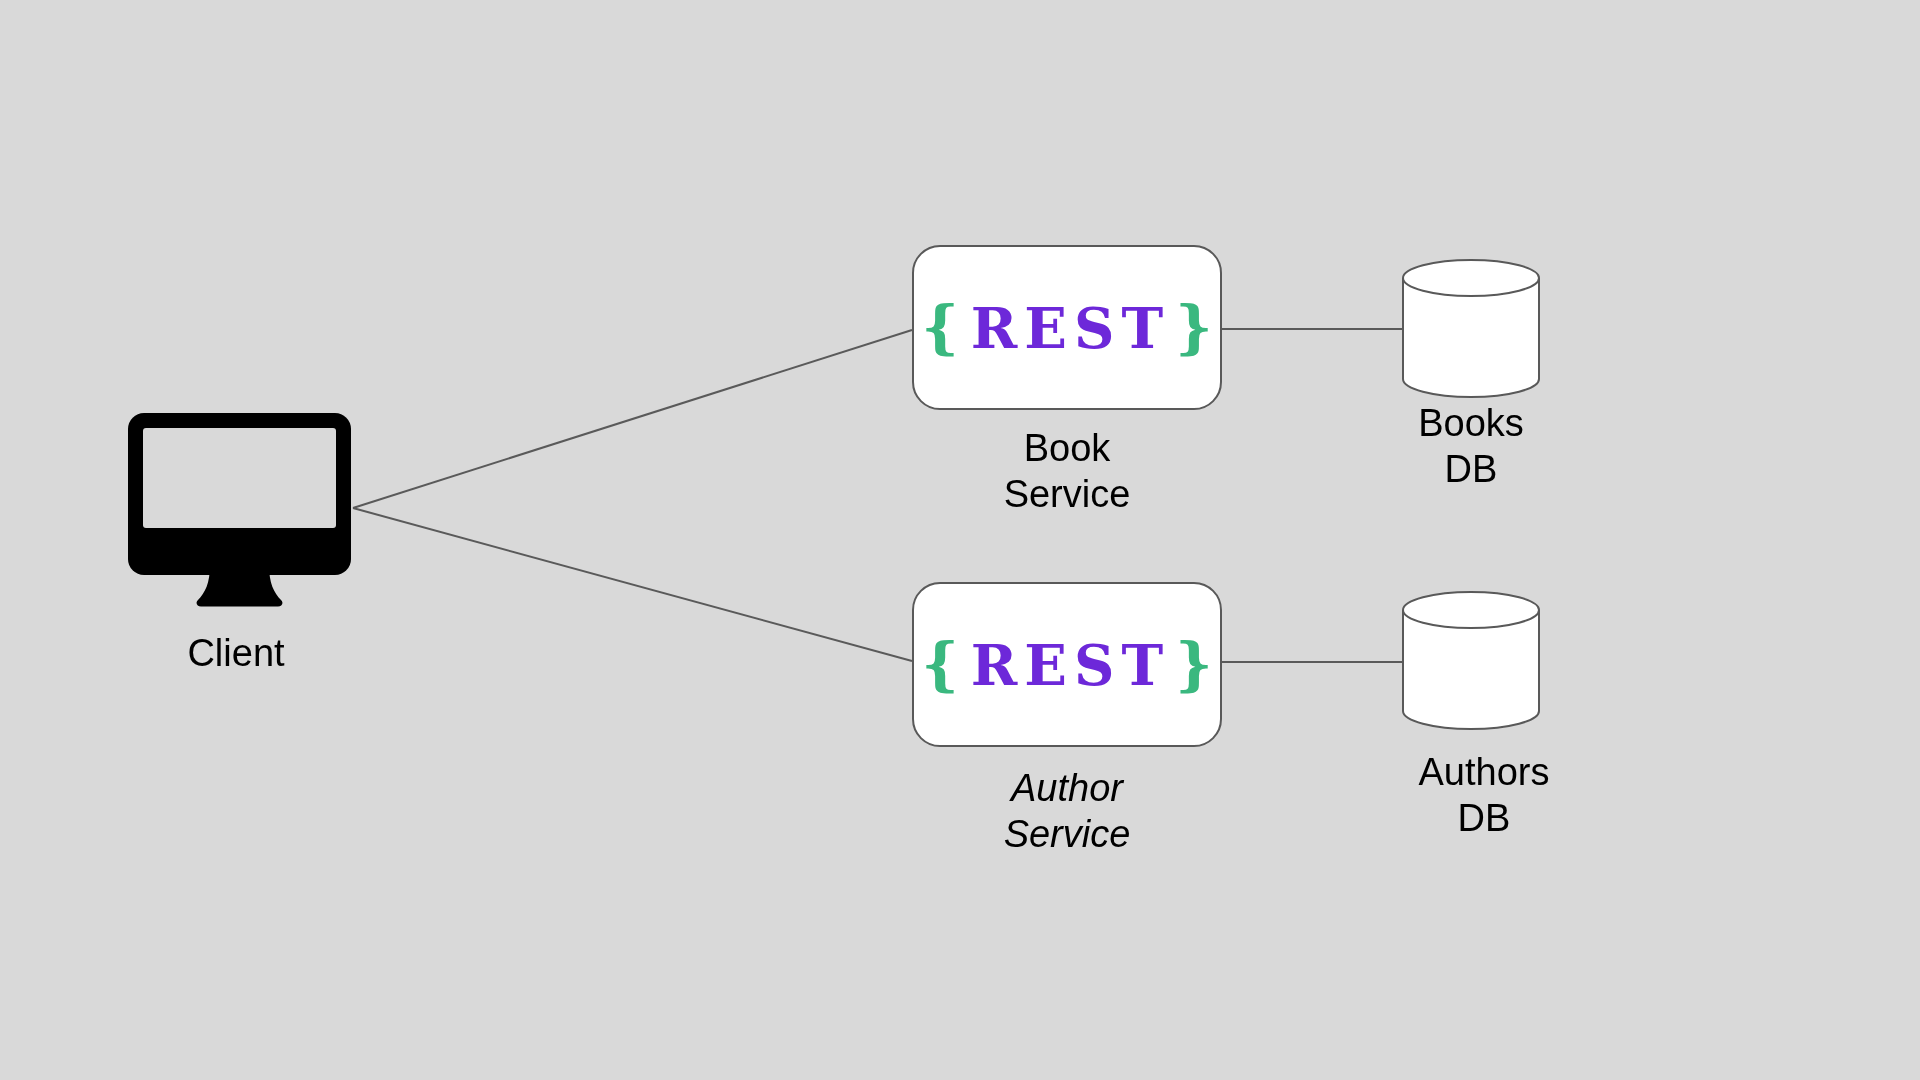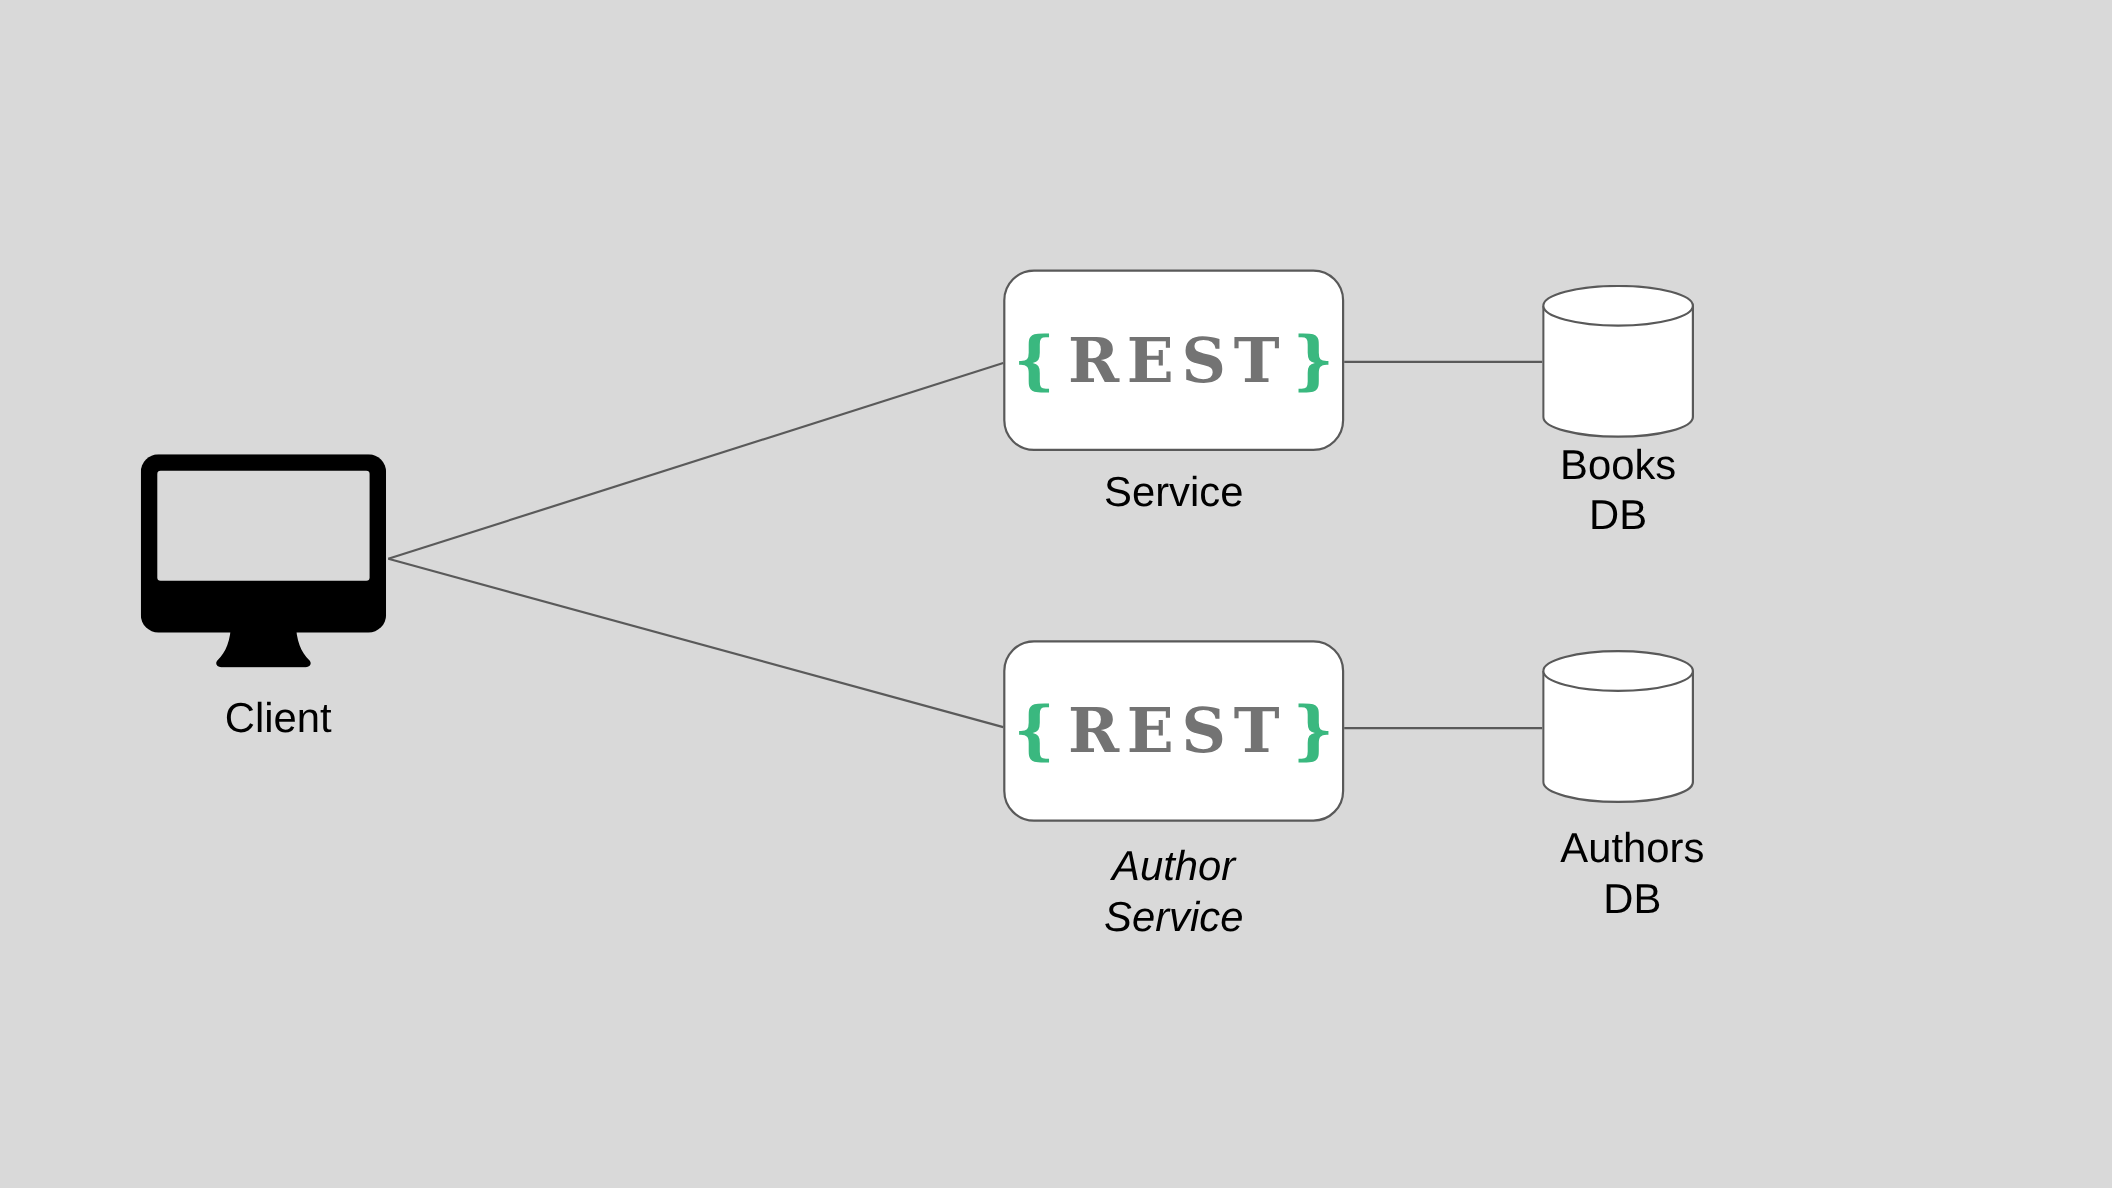--- a/index.html
+++ b/index.html
@@ -40,21 +40,21 @@
     line-height: 1;
     white-space: nowrap;
   }
   .rest-brace {
     color: #3ab87f;
     font-size: 58px;
     position: relative;
     top: -1px;
   }
   .rest-word {
-    color: #737373;
+    color: #6d28d9;
     letter-spacing: 7px;
     margin-right: -7px;
   }
   .node-label {
     position: absolute;
     text-align: center;
     font-size: 38px;
     line-height: 46px;
     color: #000000;
   }
@@ -72,21 +72,21 @@
   }
   
   #book-service-box   { left: 912px; top: 245px; }
   #author-service-box { left: 912px; top: 582px; }
   #book-service-label   { left: 912px;  top: 425px; width: 310px; }
   #author-service-label { left: 912px;  top: 765px; width: 310px; font-style: italic; }
   #books-db-wrap   { left: 1402px; top: 259px; }
   #authors-db-wrap { left: 1402px; top: 591px; }
   #books-db-label   { left: 1402px; top: 400px; width: 138px; }
   #authors-db-label { left: 1415px; top: 749px; width: 138px; text-align: center; }
-  #client-label { left: 133px; top: 630px; width: 240px; }
+  #client-label { left: 116px; top: 630px; width: 240px; }
 </style>
 </head>
 <body>
 
 <svg class="connectors" width="1920" height="1080" viewBox="0 0 1920 1080">
   <line x1="353" y1="508" x2="912" y2="330" stroke="#5a5a5a" stroke-width="2"></line>
   <line x1="353" y1="508" x2="912" y2="661" stroke="#5a5a5a" stroke-width="2"></line>
   <line x1="1222" y1="329" x2="1402" y2="329" stroke="#5a5a5a" stroke-width="2"></line>
   <line x1="1222" y1="662" x2="1402" y2="662" stroke="#5a5a5a" stroke-width="2"></line>
 </svg>
@@ -100,20 +100,21 @@
   </svg>
 </div>
 <div class="node-label" id="client-label">Client</div>
 
 <div class="node service-box" id="book-service-box">
   <span class="rest-logo rest-brace">{</span>
   <span class="rest-logo rest-word">REST</span>
   <span class="rest-logo rest-brace">}</span>
 </div>
 <div class="node-label" id="book-service-label">
+  <div>Book</div>
   <div>Service</div>
 </div>
 
 <div class="node service-box" id="author-service-box">
   <span class="rest-logo rest-brace">{</span>
   <span class="rest-logo rest-word">REST</span>
   <span class="rest-logo rest-brace">}</span>
 </div>
 <div class="node-label" id="author-service-label">
   <div>Author</div>

